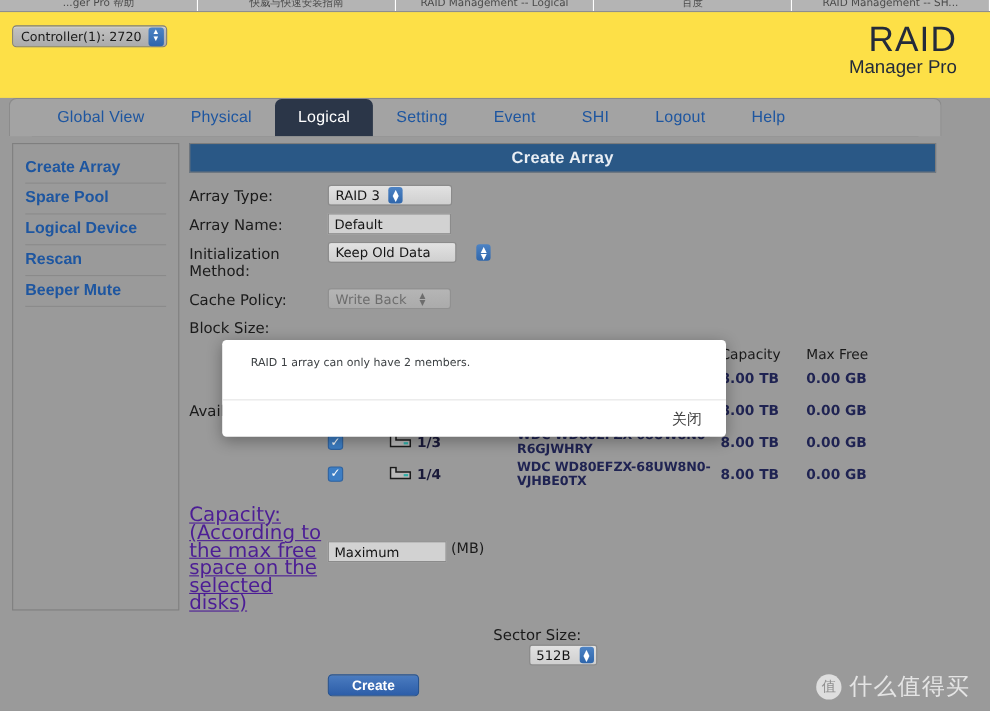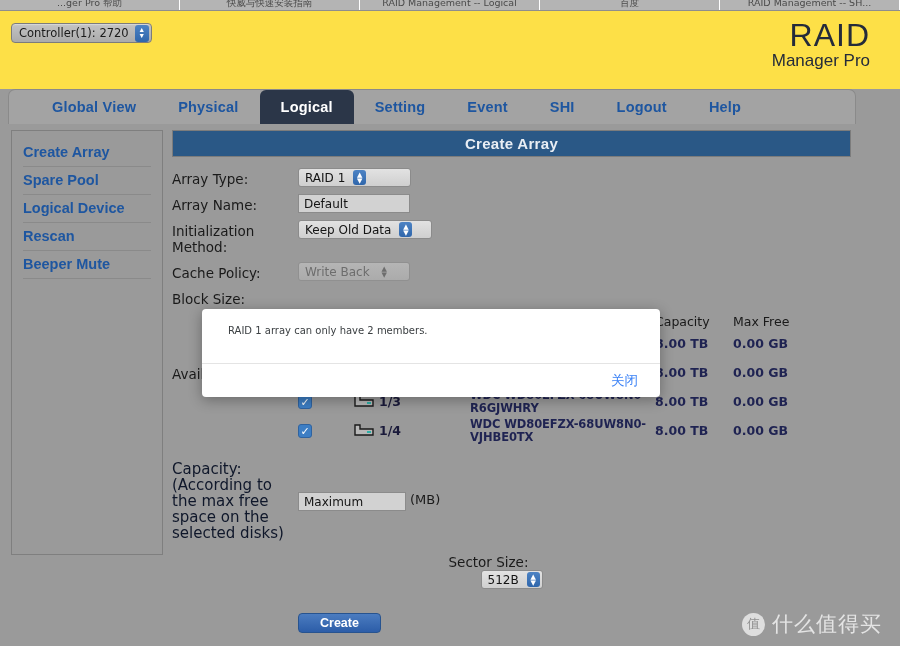--- a/index.html
+++ b/index.html
@@ -99,21 +99,21 @@
   #navbar::after {
     content: "";
     position: absolute;
     left: 20px; right: 20px; bottom: -3px; height: 3px;
     background: #868686;
   }
   .navtab {
     display: flex; align-items: center;
     padding: 0 21px;
     font-size: 14.5px;
-    font-weight: bold;
+    font-weight: normal;
     color: #1e56a0;
     letter-spacing: 0.2px;
     white-space: nowrap;
     font-family: "Liberation Sans", sans-serif;
   }
   .navtab.active {
     background: #2b3648;
     color: #ffffff;
     border-radius: 6px 6px 0 0;
   }
@@ -194,21 +194,21 @@
   .sel .stepper { height: 15px; width: 13px; }
   .sel.disabled {
     background: linear-gradient(#b5b5b5, #ababab);
     border-color: #909090;
     color: #6d6d6d;
   }
   .sel.disabled .stepper {
     background: none; color: #6d6d6d;
   }
   .sel-w1 { width: 113px; }
-  .sel-w2 { width: 134px; }
+  .sel-w2 { width: 117px; gap: 34px; }
   .sel-w3 { width: 112px; }
   .sel-w4 { width: 62px; }
 
   .txt {
     height: 19px; width: 112px;
     background: #d2d2d2;
     border: 1px solid #8b8b8b;
     font-size: 12px;
     color: #141414;
     display: flex; align-items: center;
@@ -273,22 +273,23 @@
     left: 0; top: 52px;
     width: 126px;
     font-size: 13.5px; color: #1a1a1a;
     font-family: "DejaVu Sans", sans-serif;
   }
 
   
   #cap-row { display: flex; margin-top: 16px; }
   #cap-label {
     width: 126px; flex: none;
-    font-size: 15px; color: #0f172a; line-height: 16px;
-    font-family: "DejaVu Sans", sans-serif;
+    font-size: 18px; color: #4c1d95; line-height: 16px;
+    font-family: "DejaVu Sans", sans-serif;
+    text-decoration: underline;
   }
   #cap-input-wrap { display: flex; padding-top: 31px; }
   #cap-unit { font-size: 13px; color: #1a1a1a; margin-left: 4px; font-family: "DejaVu Sans", sans-serif; }
 
   #sector-row { display: flex; align-items: center; margin-top: 10px; flex-direction: column; }
 
   #create-btn {
     position: absolute;
     left: 298px; top: 489px;
     width: 83px; height: 20px;
@@ -320,21 +321,21 @@
   #modal-foot {
     position: absolute;
     left: 0; right: 0; bottom: 0;
     height: 34px;
     border-top: 1px solid #e4e4e4;
     display: flex; align-items: center; justify-content: flex-end;
     padding-right: 22px;
   }
   #modal-close {
     font-size: 13.5px;
-    color: #3b82f6;
+    color: #404040;
     font-family: Liberation Serif, serif;
   }
 
   
   #watermark {
     position: absolute;
     right: 18px; bottom: 8px;
     display: flex; align-items: center;
     opacity: 0.92;
     z-index: 50;
@@ -411,21 +412,21 @@
 
     <div id="content">
 
       <div id="panel-title">Create Array</div>
 
       <div class="form">
 
         <div class="row">
           <div class="lbl">Array Type:</div>
           <div class="sel sel-w1">
-            <span class="seltext">RAID 1</span>
+            <span class="seltext">RAID 3</span>
             <span class="stepper">▲<br>▼</span>
           </div>
         </div>
 
         <div class="row">
           <div class="lbl">Array Name:</div>
           <div class="txt">Default</div>
         </div>
 
         <div class="row">

